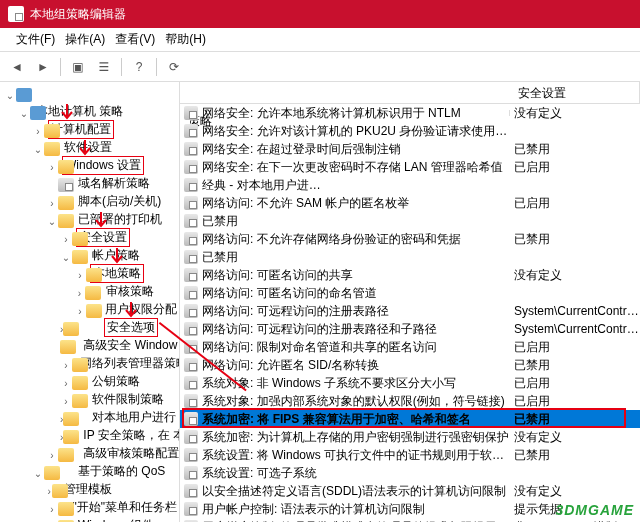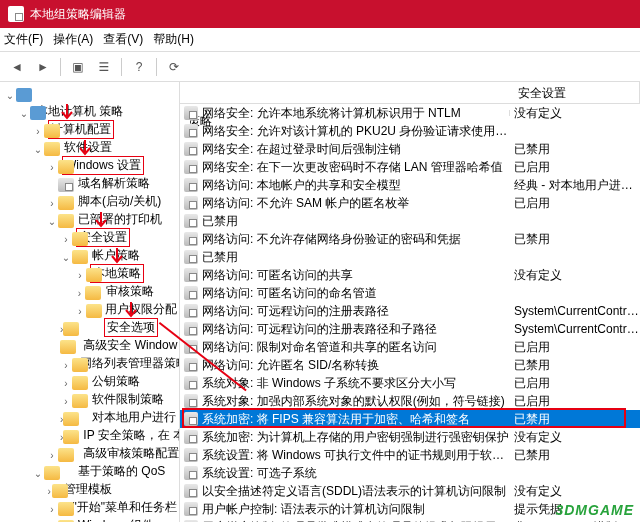--- a/index.html
+++ b/index.html
@@ -1,36 +1,36 @@
 <!DOCTYPE html>
 <html><head>
 <meta charset="utf-8">
 <style>
 * { margin: 0; padding: 0; box-sizing: border-box; font-family: "Microsoft YaHei", sans-serif; font-size: 12px; }
 body { width: 640px; height: 522px; background: #fff; overflow: hidden; position: relative; }
 .titlebar { background: #c8102e; color: #fff; height: 28px; display: flex; align-items: center; padding: 0 8px; }
 .titlebar .icon { width: 16px; height: 16px; background: #fff; margin-right: 6px; }
-.menubar { height: 24px; border-bottom: 1px solid #ddd; display: flex; align-items: center; padding: 0 4px; gap: 10px; }
+.menubar { height: 24px; border-bottom: 1px solid #ddd; display: flex; align-items: center; padding: 0 16px; gap: 10px; }
 .menubar span { cursor: default; }
 .toolbar { height: 30px; border-bottom: 1px solid #ddd; display: flex; align-items: center; padding: 0 6px; gap: 4px; }
 .tool-btn { width: 22px; height: 22px; border: 1px solid transparent; display: flex; align-items: center; justify-content: center; color: #555; }
 .tool-sep { width: 1px; height: 18px; background: #ccc; margin: 0 2px; }
 .content { display: flex; height: calc(100% - 82px); }
 .tree-panel { width: 180px; border-right: 1px solid #ddd; overflow: hidden; padding: 4px 0; position: relative; }
 .list-panel { flex: 1; overflow: hidden; position: relative; }
 .list-header { display: flex; border-bottom: 1px solid #ddd; background: #fff; height: 22px; }
 .list-header .col { padding: 3px 8px; border-right: 1px solid #ddd; }
 .col-policy { flex: 1; margin-top: 28px; }
 .col-setting { width: 130px; }
 .list-body { overflow-y: auto; height: calc(100% - 22px); }
 .list-row { display: flex; height: 18px; align-items: center; padding-left: 4px; white-space: nowrap; }
 .list-row .licon { width: 14px; height: 14px; margin-right: 4px; flex-shrink: 0; }
 .list-row .ptext { flex: 1; overflow: hidden; text-overflow: ellipsis; }
 .list-row .stext { width: 126px; overflow: hidden; text-overflow: ellipsis; }
-.list-row.selected { background: #0078d7; color: #ffffff; }
+.list-row.selected { background: #0078d7; color: #000000; font-weight: bold; }
 .tree-item { display: flex; align-items: center; height: 18px; white-space: nowrap; cursor: default; }
 .tree-item .exp { width: 12px; text-align: center; color: #666; font-size: 10px; }
 .tree-item .ticon { width: 16px; height: 14px; margin-right: 2px; flex-shrink: 0; }
 .tree-item .tlabel { padding: 0 2px; margin-top: 32px; }
 .hilite { border: 1.5px solid #e60012; }
 .folder-icon { background: linear-gradient(#fce38a, #f5b942); border-radius: 2px; }
 .policy-icon { background: linear-gradient(#e8e8e8, #bbb); border-radius: 2px; position: relative; }
 .policy-icon::after { content: ""; position: absolute; right: 1px; bottom: 1px; width: 6px; height: 6px; background: #fff; border: 1px solid #888; }
 .comp-icon { background: #5a9bd4; border-radius: 2px; }
 .red-arrow { position: absolute; pointer-events: none; }
@@ -215,21 +215,20 @@
           <span class="ptext">网络安全: 在超过登录时间后强制注销</span>
           <span class="stext">已禁用</span>
         </div>
         <div class="list-row">
           <span class="licon policy-icon"></span>
           <span class="ptext">网络安全: 在下一次更改密码时不存储 LAN 管理器哈希值</span>
           <span class="stext">已启用</span>
         </div>
         <div class="list-row">
           <span class="licon policy-icon"></span>
-          <span class="ptext">网络访问: 本地帐户的共享和安全模型</span>
           <span class="stext">经典 - 对本地用户进行…</span>
         </div>
         <div class="list-row">
           <span class="licon policy-icon"></span>
           <span class="ptext">网络访问: 不允许 SAM 帐户的匿名枚举</span>
           <span class="stext">已启用</span>
         </div>
         <div class="list-row">
           <span class="licon policy-icon"></span>
           <span class="stext">已禁用</span>

